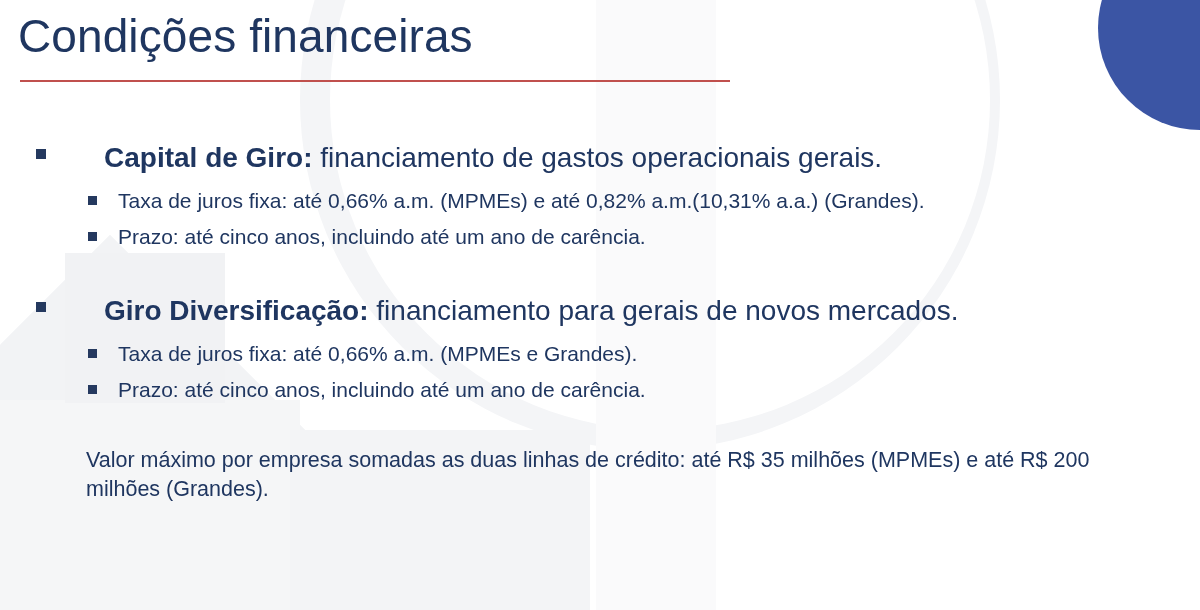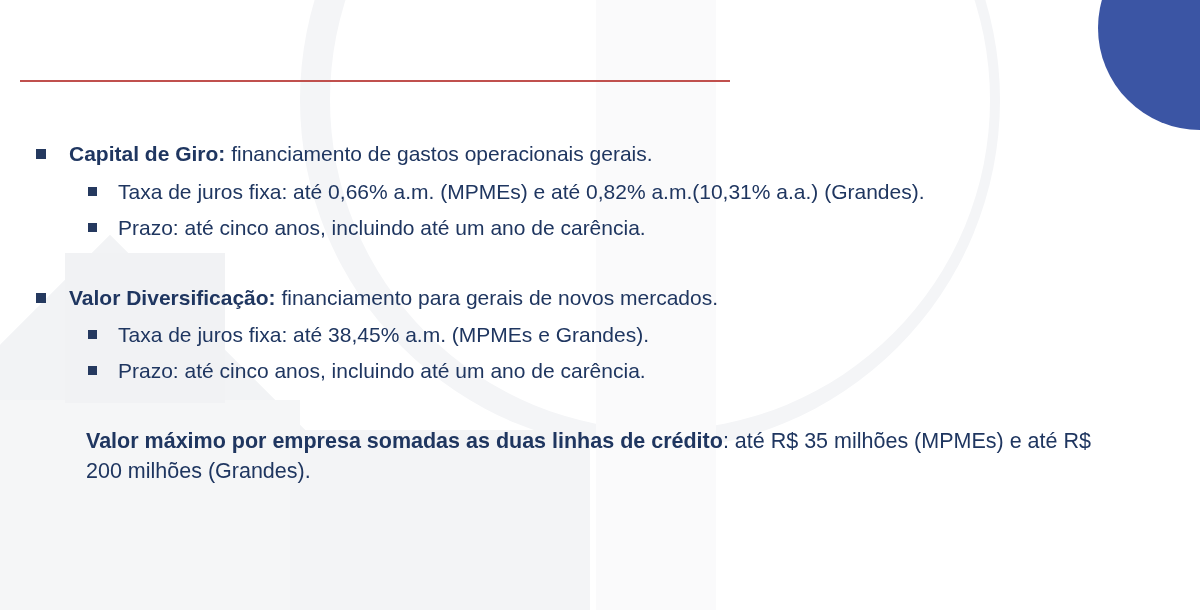--- a/index.html
+++ b/index.html
@@ -84,22 +84,22 @@
   
   .content {
     position:absolute; left:0; top:140px;
     width:1160px;
   }
 
   .blk { position:relative; }
 
   .lvl1 {
     position:relative;
-    padding-left:69px;
-    font-size:21px;
+    padding-left:104px;
+    font-size:28px;
     line-height:1.32;
     color:#1f3660;
     margin-bottom:2px;
   }
   .lvl1 .sq {
     position:absolute; left:36px; top:9px;
     width:10px; height:10px;
     background:#25395f;
   }
   .lvl1 .strong { font-weight:bold; }
@@ -120,21 +120,21 @@
   .gap-lg { height:42px; }
   .gap-sm { height:8px; }
 
   .note {
     padding-left:86px;
     font-size:21.5px;
     line-height:1.38;
     color:#1f3660;
     max-width:1110px;
   }
-  .note .strong { font-weight:bold; }
+  .note .strong { font-weight:normal; }
 </style>
 </head>
 <body>
 
 <div class="slide">
 
   <div class="bg-layer">
     <div class="wm-circle-big"></div>
     <div class="wm-circle-cut"></div>
     <div class="wm-band"></div>
@@ -146,20 +146,21 @@
 
   <div class="corner">
     <svg width="130" height="160" viewBox="0 0 130 160" xmlns="http://www.w3.org/2000/svg">
       <path d="M 34 0 L 130 0 L 130 60 A 96 96 0 0 0 34 0 Z" fill="#fcd116"></path>
       <path d="M 48 0 L 130 0 L 130 96 A 82 82 0 0 0 48 0 Z" fill="#414042"></path>
       <circle cx="130" cy="28" r="102" fill="#3b55a4"></circle>
       <rect x="0" y="0" width="130" height="26" fill="#ffffff" opacity="0"></rect>
     </svg>
   </div>
 
+  <div class="title">Condições financeiras</div>
   <div class="title-rule"></div>
 
   <div class="content">
 
     <div class="blk">
 
       <div class="lvl1">
         <span class="sq"></span>
         <span class="strong">Capital de Giro:</span><span> financiamento de gastos operacionais gerais.</span>
       </div>
@@ -178,28 +179,28 @@
         <span>Prazo: até cinco anos, incluindo até um ano de carência.</span>
       </div>
     </div>
 
     <div class="gap-lg"></div>
 
     <div class="blk">
 
       <div class="lvl1">
         <span class="sq"></span>
-        <span class="strong">Valor Diversificação:</span><span> financiamento para gerais de novos mercados.</span>
-      </div>
-
-      <div class="gap-sm"></div>
-
-      <div class="lvl2">
-        <span class="sq"></span>
-        <span>Taxa de juros fixa: até 38,45% a.m. (MPMEs e Grandes).</span>
+        <span class="strong">Giro Diversificação:</span><span> financiamento para gerais de novos mercados.</span>
+      </div>
+
+      <div class="gap-sm"></div>
+
+      <div class="lvl2">
+        <span class="sq"></span>
+        <span>Taxa de juros fixa: até 0,66% a.m. (MPMEs e Grandes).</span>
       </div>
 
       <div class="gap-sm"></div>
 
       <div class="lvl2">
         <span class="sq"></span>
         <span>Prazo: até cinco anos, incluindo até um ano de carência.</span>
       </div>
     </div>
 

